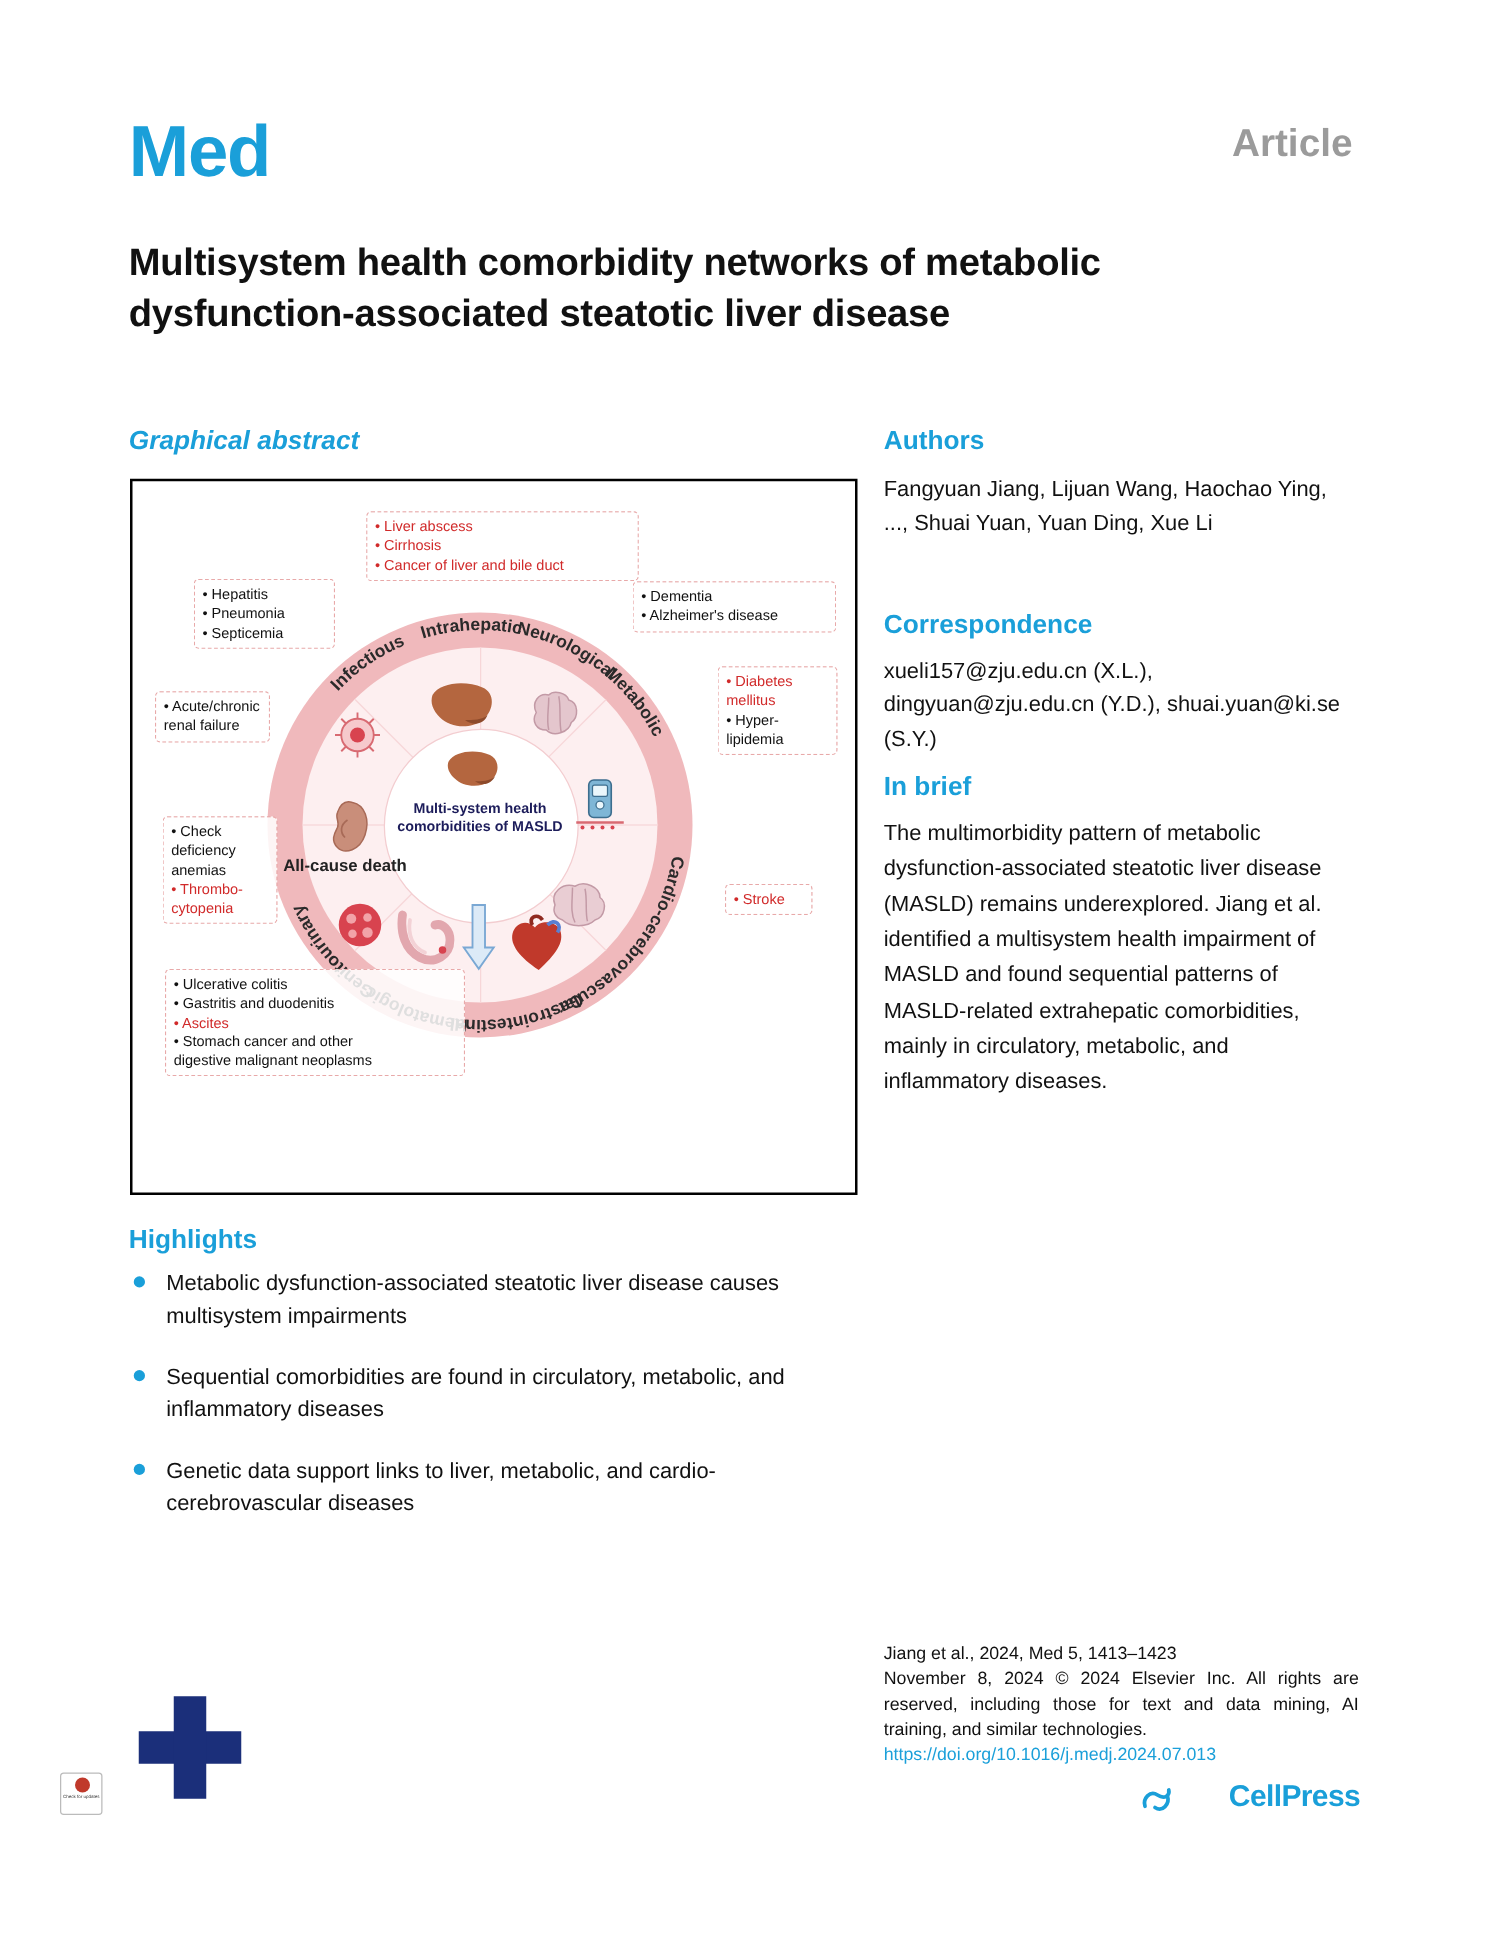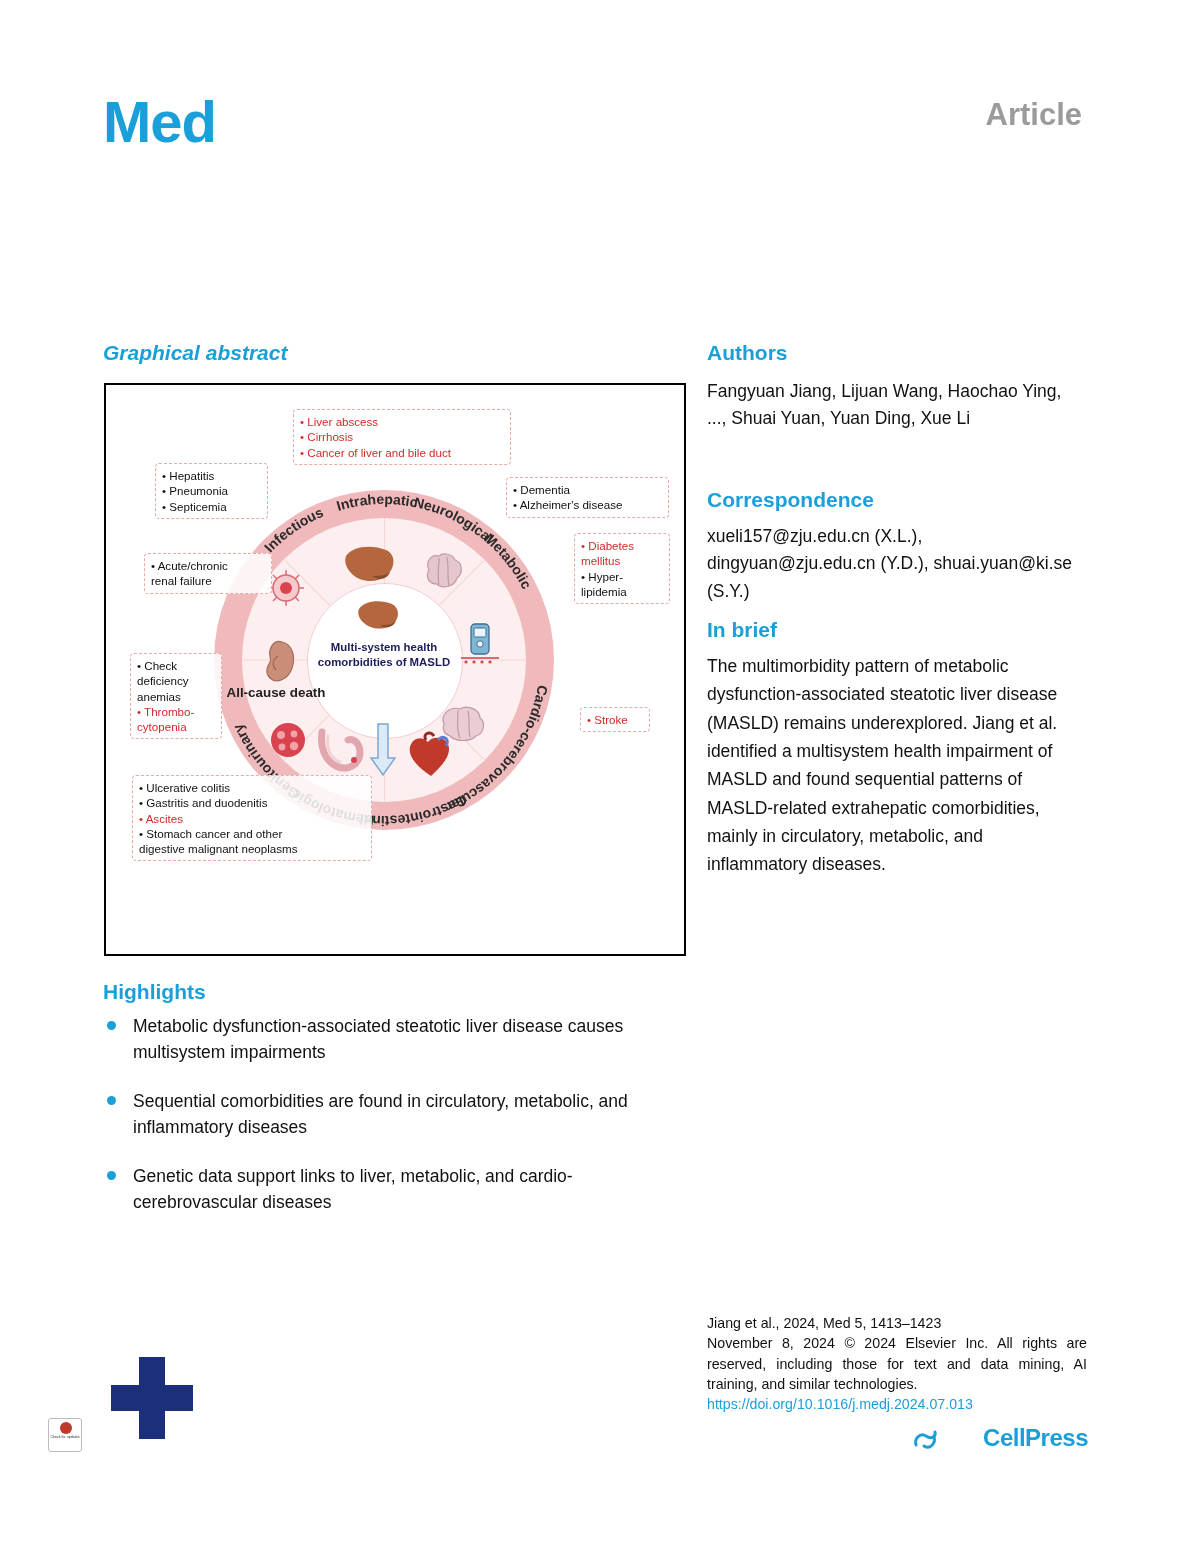--- a/index.html
+++ b/index.html
@@ -258,20 +258,21 @@
   }
 </style>
 </head>
 <body>
 
 <div class="page">
 
   <div class="journal-logo">Med</div>
   <div class="article-type">Article</div>
 
+  <div class="title">Multisystem health comorbidity networks of metabolic dysfunction-associated steatotic liver disease</div>
 
   <div class="sec-head" id="graphical-abstract-heading">Graphical abstract</div>
   <div class="sec-head" id="highlights-heading">Highlights</div>
   <div class="sec-head" id="authors-heading">Authors</div>
   <div class="sec-head" id="correspondence-heading">Correspondence</div>
   <div class="sec-head" id="inbrief-heading">In brief</div>
 
   <div class="rcol-text" id="authors-list">Fangyuan Jiang, Lijuan Wang, Haochao Ying, ..., Shuai Yuan, Yuan Ding, Xue Li</div>
   <div class="rcol-text" id="correspondence-list">xueli157@zju.edu.cn (X.L.), dingyuan@zju.edu.cn (Y.D.), shuai.yuan@ki.se (S.Y.)</div>
   <div class="rcol-text" id="inbrief-text">The multimorbidity pattern of metabolic dysfunction-associated steatotic liver disease (MASLD) remains underexplored. Jiang et al. identified a multisystem health impairment of MASLD and found sequential patterns of MASLD-related extrahepatic comorbidities, mainly in circulatory, metabolic, and inflammatory diseases.</div>
@@ -414,33 +415,33 @@
         <div class="bullet-line red">• Cirrhosis</div>
         <div class="bullet-line red">• Cancer of liver and bile duct</div>
       </div>
 
       <div class="callout" style="left:49px; top:78px; width:113px;">
         <div class="bullet-line">• Hepatitis</div>
         <div class="bullet-line">• Pneumonia</div>
         <div class="bullet-line">• Septicemia</div>
       </div>
 
-      <div class="callout" style="left:400px; top:92px; width:163px;">
+      <div class="callout" style="left:400px; top:80px; width:163px;">
         <div class="bullet-line">• Dementia</div>
         <div class="bullet-line">• Alzheimer's disease</div>
       </div>
 
       <div class="callout" style="left:468px; top:148px; width:96px;">
         <div class="bullet-line red">• Diabetes</div>
         <div class="bullet-line red">  mellitus</div>
         <div class="bullet-line">• Hyper-</div>
         <div class="bullet-line">  lipidemia</div>
       </div>
 
-      <div class="callout" style="left:18px; top:168px; width:128px;margin-left:20px;">
+      <div class="callout" style="left:18px; top:168px; width:92px;">
         <div class="bullet-line">• Acute/chronic</div>
         <div class="bullet-line">  renal failure</div>
       </div>
 
       <div class="callout" style="left:24px; top:268px; width:92px;">
         <div class="bullet-line">• Check</div>
         <div class="bullet-line">  deficiency</div>
         <div class="bullet-line">  anemias</div>
         <div class="bullet-line red">• Thrombo-</div>
         <div class="bullet-line red">  cytopenia</div>

